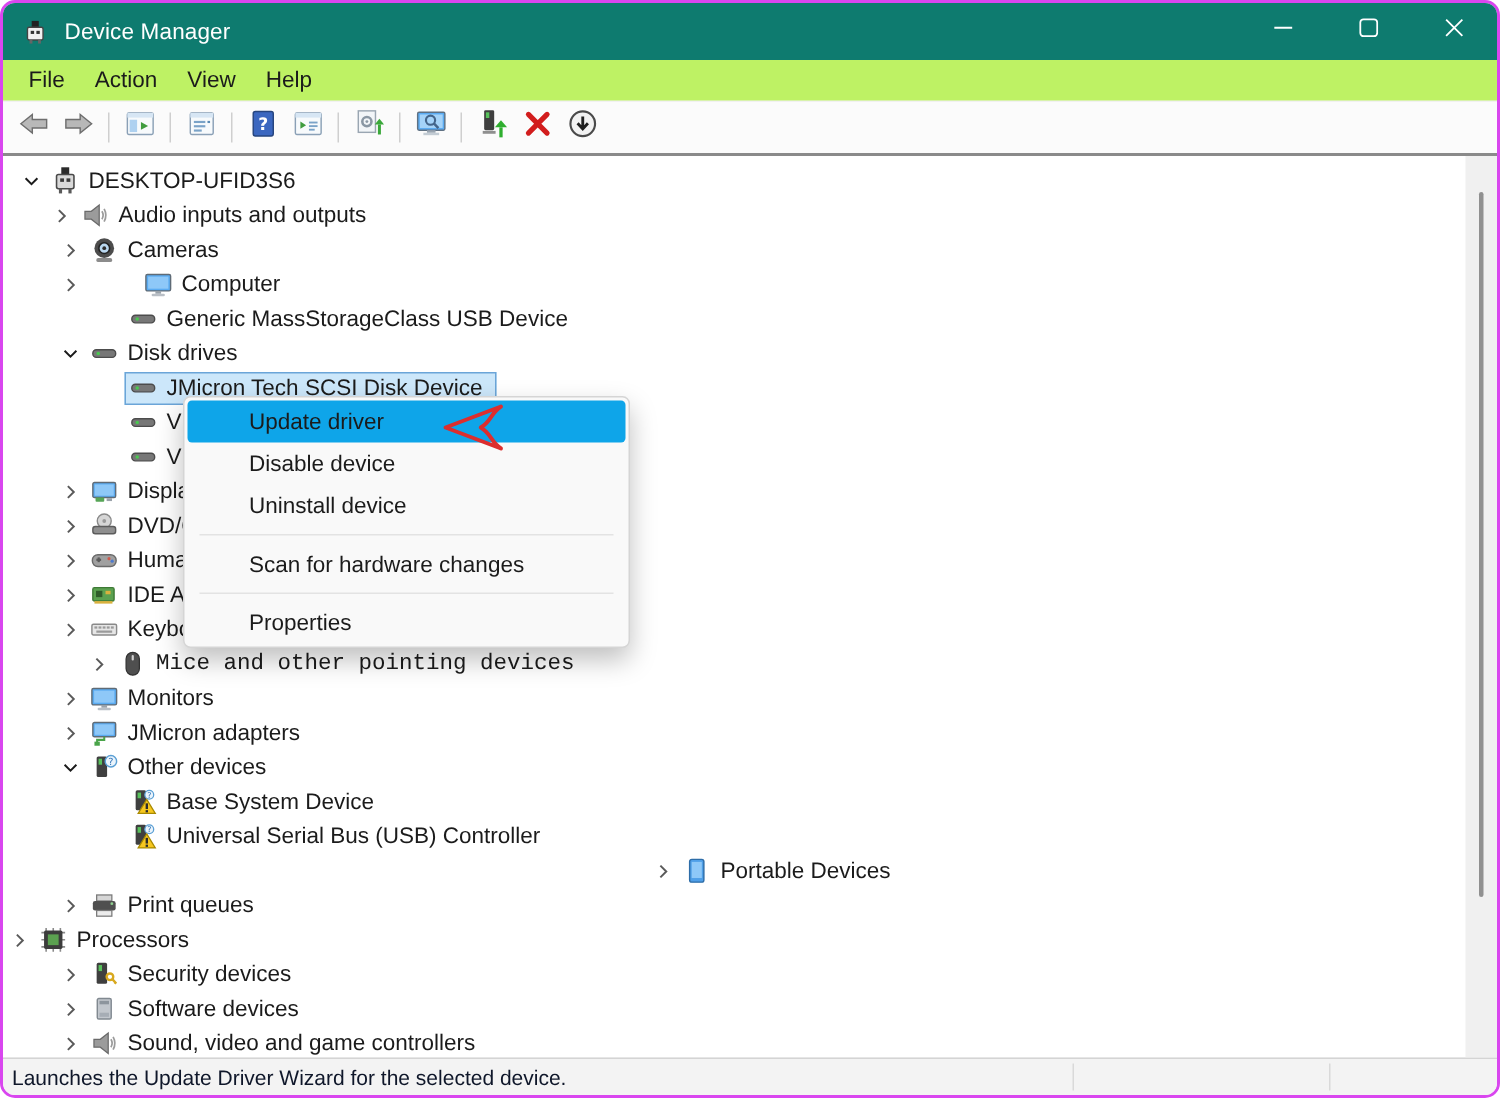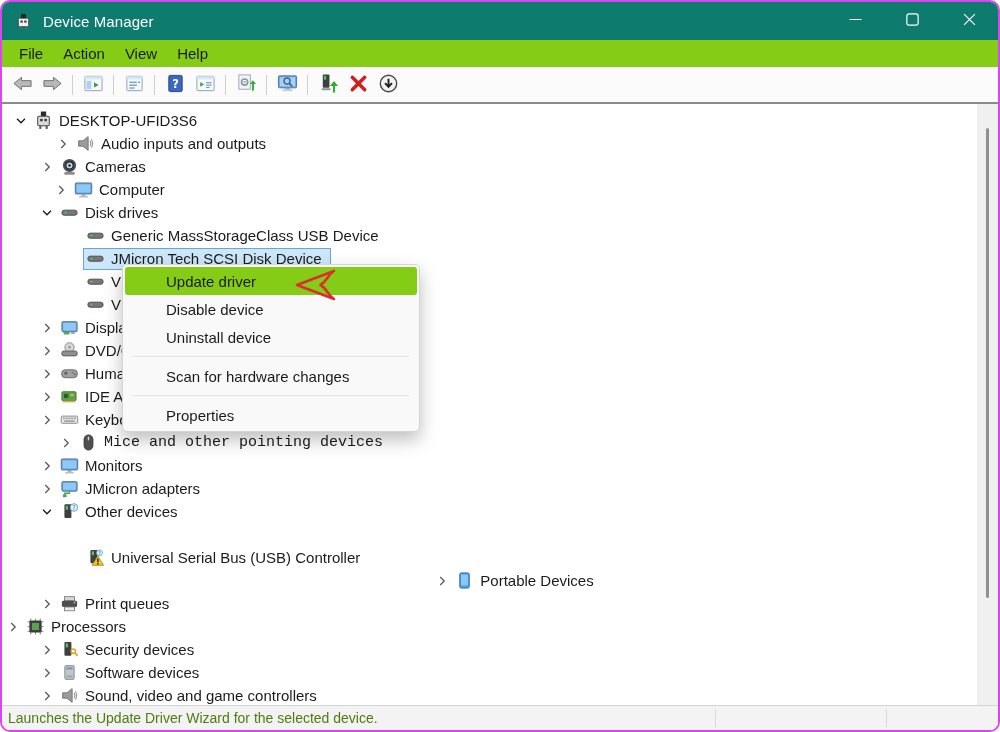--- a/index.html
+++ b/index.html
@@ -10,21 +10,21 @@
           background:#fff;display:flex;flex-direction:column;}
   
   .titlebar{height:38px;background:#0E7B6F;display:flex;align-items:center;color:#fff;flex:none;}
   .app-icon{width:17px;height:17px;margin:0 11px 0 13px;display:inline-flex;}
   .app-icon svg{width:100%;height:100%;}
   .tb-title{font-size:15px;letter-spacing:.1px;}
   .win-controls{margin-left:auto;display:flex;height:100%;}
   .win-btn{width:57px;height:100%;display:flex;align-items:center;justify-content:center;cursor:default;}
   .win-btn svg{width:13px;height:13px;}
   
-  .menubar{height:28px;background:#84cc16;display:flex;align-items:center;padding-left:7px;flex:none;
+  .menubar{height:28px;background:#bef264;display:flex;align-items:center;padding-left:7px;flex:none;
            border-bottom:1px solid #f1f1f1;}
   .menu-item{font-size:15px;color:#1b1b1b;padding:3px 10px;}
   
   .toolbar{height:34px;background:#fbfbfb;display:flex;align-items:center;padding-left:5px;flex:none;}
   .tb-btn{width:28px;height:28px;display:flex;align-items:center;justify-content:center;border-radius:3px;margin:0 1px;}
   .tb-btn svg{width:21px;height:21px;}
   .tb-sep{width:1px;height:20px;background:#cfcfcf;margin:0 5px;flex:none;}
   .toolbar-divider{height:2px;background:#8a8a8a;flex:none;}
   
   .content{flex:1 1 auto;background:#fff;position:relative;overflow:hidden;}
@@ -38,27 +38,27 @@
   .ticon svg{width:100%;height:100%;}
   
   .scroll-track{position:absolute;top:0;right:0;bottom:0;width:21px;background:#f0f0f0;z-index:5;}
   .scroll-thumb{position:absolute;top:24px;right:9px;width:3px;height:470px;background:#909090;border-radius:2px;z-index:6;}
   
   .ctx-menu{position:absolute;left:120px;top:160px;width:298px;background:#f9f9f9;
             border:1px solid #d5d5d5;border-radius:5px;box-shadow:0 8px 18px rgba(0,0,0,.25);
             padding:2px 0;z-index:10;}
   .ctx-item{height:28px;display:flex;align-items:center;padding-left:41px;font-size:15px;color:#1b1b1b;
             margin:0 2px;border-radius:3px;}
-  .ctx-item.hl{background:#84cc16;}
+  .ctx-item.hl{background:#0ea5e9;}
   .ctx-sep{height:1px;background:#e3e3e3;margin:5px 10px;}
   
   .annot{position:absolute;left:288px;top:162px;width:48px;height:38px;z-index:20;pointer-events:none;}
   
   .statusbar{height:25px;background:#f3f3f3;border-top:1px solid #d4d4d4;display:flex;align-items:center;
-             font-size:14px;color:#4d7c0f;padding-left:6px;position:relative;flex:none;}
+             font-size:14px;color:#0f172a;padding-left:6px;position:relative;flex:none;}
   .status-div{position:absolute;top:3px;bottom:3px;width:1px;background:#d9d9d9;}
 </style>
 </head>
 <body>
 
 <div class="stage">
   <div class="window">
 
     <div class="titlebar">
       <span class="app-icon">
@@ -206,21 +206,21 @@
                   <rect x="3.5" y="5" width="11" height="9" rx="1.2" fill="#d9d9d9" stroke="#4a4a4a"></rect>
                   <rect x="5.8" y="7.5" width="2.4" height="2.2" fill="#3a3a3a"></rect>
                   <rect x="9.8" y="7.5" width="2.4" height="2.2" fill="#3a3a3a"></rect>
                   <rect x="5" y="14" width="2" height="3" fill="#5a5a5a"></rect>
                   <rect x="11" y="14" width="2" height="3" fill="#5a5a5a"></rect>
                 </svg>
               </span>
               <span>DESKTOP-UFID3S6</span>
             </span>
           </div>
-          <div class="tree-row" style="padding-left: 50px;">
+          <div class="tree-row" style="padding-left: 28px;">
             <span class="chev">
               <svg viewBox="0 0 16 16">
                 <path d="M6 3.5 L10.5 8 L6 12.5" fill="none" stroke="#5a5a5a" stroke-width="1.5"></path>
               </svg>
             </span>
             <span class="item-box">
               <span class="ticon">
                 <svg viewBox="0 0 18 18">
                   <polygon points="2.5,6.5 6.5,6.5 11.5,2.5 11.5,15.5 6.5,11.5 2.5,11.5" fill="#9b9b9b" stroke="#6a6a6a" stroke-width="0.8"></polygon>
                   <path d="M13.2 6.5 Q14.8 9 13.2 11.5 M14.6 5 Q16.8 9 14.6 13" stroke="#9b9b9b" stroke-width="1.1" fill="none"></path>
@@ -240,64 +240,64 @@
                 <svg viewBox="0 0 18 18">
                   <circle cx="9" cy="8" r="6.2" fill="#4c4c4c"></circle>
                   <circle cx="9" cy="8" r="3.4" fill="#b9d7ef" stroke="#222" stroke-width="1"></circle>
                   <circle cx="9" cy="8" r="1.2" fill="#2c2c2c"></circle>
                   <rect x="4" y="14.2" width="10" height="2.6" rx="1.2" fill="#8c8c8c"></rect>
                 </svg>
               </span>
               <span>Cameras</span>
             </span>
           </div>
-          <div class="tree-row" style="padding-left: 48px;">
+          <div class="tree-row" style="padding-left: 34px; gap: 36px;">
             <span class="chev">
               <svg viewBox="0 0 16 16">
                 <path d="M6 3.5 L10.5 8 L6 12.5" fill="none" stroke="#5a5a5a" stroke-width="1.5"></path>
               </svg>
             </span>
             <span class="item-box">
               <span class="ticon">
                 <svg viewBox="0 0 18 18">
                   <rect x="1.2" y="2.8" width="15.6" height="10.4" rx="1" fill="#5aabf2" stroke="#5f6b76" stroke-width="0.9"></rect>
                   <rect x="2.6" y="4.2" width="12.8" height="7.6" fill="#8ec8f8"></rect>
                   <rect x="7.2" y="13.2" width="3.6" height="1.8" fill="#9aa2aa"></rect>
                   <rect x="4.8" y="15" width="8.4" height="1.6" rx="0.8" fill="#b9bfc6"></rect>
                 </svg>
               </span>
               <span>Computer</span>
             </span>
           </div>
-          <div class="tree-row" style="padding-left: 34px;">
-            <span class="chev">
-              <svg viewBox="0 0 16 16">
-                <path d="M3.5 5.5 L8 10 L12.5 5.5" fill="none" stroke="#1b1b1b" stroke-width="1.5"></path>
-              </svg>
-            </span>
+          <div class="tree-row" style="padding-left: 60px;">
+            <span class="chev"></span>
             <span class="item-box">
               <span class="ticon">
                 <svg viewBox="0 0 18 18">
                   <rect x="1.8" y="6.8" width="14.4" height="4.8" rx="2.2" fill="#777" stroke="#4c4c4c" stroke-width="0.9"></rect>
                   <circle cx="5.2" cy="9.2" r="1.1" fill="#49c94f"></circle>
                 </svg>
               </span>
-              <span>Disk drives</span>
-            </span>
-          </div>
-          <div class="tree-row" style="padding-left: 60px;">
-            <span class="chev"></span>
+              <span>Generic MassStorageClass USB Device</span>
+            </span>
+          </div>
+          <div class="tree-row" style="padding-left: 34px;">
+            <span class="chev">
+              <svg viewBox="0 0 16 16">
+                <path d="M3.5 5.5 L8 10 L12.5 5.5" fill="none" stroke="#1b1b1b" stroke-width="1.5"></path>
+              </svg>
+            </span>
             <span class="item-box">
               <span class="ticon">
                 <svg viewBox="0 0 18 18">
                   <rect x="1.8" y="6.8" width="14.4" height="4.8" rx="2.2" fill="#777" stroke="#4c4c4c" stroke-width="0.9"></rect>
                   <circle cx="5.2" cy="9.2" r="1.1" fill="#49c94f"></circle>
                 </svg>
               </span>
-              <span>Generic MassStorageClass USB Device</span>
+              <span>Disk drives</span>
             </span>
           </div>
           <div class="tree-row" style="padding-left: 60px;">
             <span class="chev"></span>
             <span class="item-box sel">
               <span class="ticon">
                 <svg viewBox="0 0 18 18">
                   <rect x="1.8" y="6.8" width="14.4" height="4.8" rx="2.2" fill="#777" stroke="#4c4c4c" stroke-width="0.9"></rect>
                   <circle cx="5.2" cy="9.2" r="1.1" fill="#49c94f"></circle>
                 </svg>
@@ -489,20 +489,34 @@
                   <rect x="5.4" y="3.6" width="2.2" height="3.8" fill="#58c15c"></rect>
                   <circle cx="13.2" cy="5.2" r="3.6" fill="#eaf4fc" stroke="#5a9fd4" stroke-width="0.9"></circle>
                   <text x="13.2" y="7.4" font-size="6.2" text-anchor="middle" fill="#2b6fb4" font-family="DejaVu Sans, sans-serif">?</text>
                 </svg>
               </span>
               <span>Other devices</span>
             </span>
           </div>
           <div class="tree-row" style="padding-left: 60px;">
             <span class="chev"></span>
+            <span class="item-box">
+              <span class="ticon">
+                <svg viewBox="0 0 18 18">
+                  <rect x="4.2" y="1.8" width="6.6" height="12.6" rx="1" fill="#3f3f3f"></rect>
+                  <rect x="5.4" y="3.2" width="2.2" height="3.6" fill="#58c15c"></rect>
+                  <circle cx="12.8" cy="4.6" r="2.8" fill="#eaf4fc" stroke="#5a9fd4" stroke-width="0.8"></circle>
+                  <text x="12.8" y="6.6" font-size="5" text-anchor="middle" fill="#2b6fb4" font-family="DejaVu Sans, sans-serif">?</text>
+                  <polygon points="11.2,7.5 16.6,16.4 5.8,16.4" fill="#f7c71f" stroke="#a98a00" stroke-width="0.8"></polygon>
+                  <rect x="10.5" y="10" width="1.5" height="3.6" fill="#2b2b2b"></rect>
+                  <rect x="10.5" y="14.3" width="1.5" height="1.4" fill="#2b2b2b"></rect>
+                </svg>
+              </span>
+              <span>Base System Device</span>
+            </span>
           </div>
           <div class="tree-row" style="padding-left: 60px;">
             <span class="chev"></span>
             <span class="item-box">
               <span class="ticon">
                 <svg viewBox="0 0 18 18">
                   <rect x="4.2" y="1.8" width="6.6" height="12.6" rx="1" fill="#3f3f3f"></rect>
                   <rect x="5.4" y="3.2" width="2.2" height="3.6" fill="#58c15c"></rect>
                   <circle cx="12.8" cy="4.6" r="2.8" fill="#eaf4fc" stroke="#5a9fd4" stroke-width="0.8"></circle>
                   <text x="12.8" y="6.6" font-size="5" text-anchor="middle" fill="#2b6fb4" font-family="DejaVu Sans, sans-serif">?</text>

